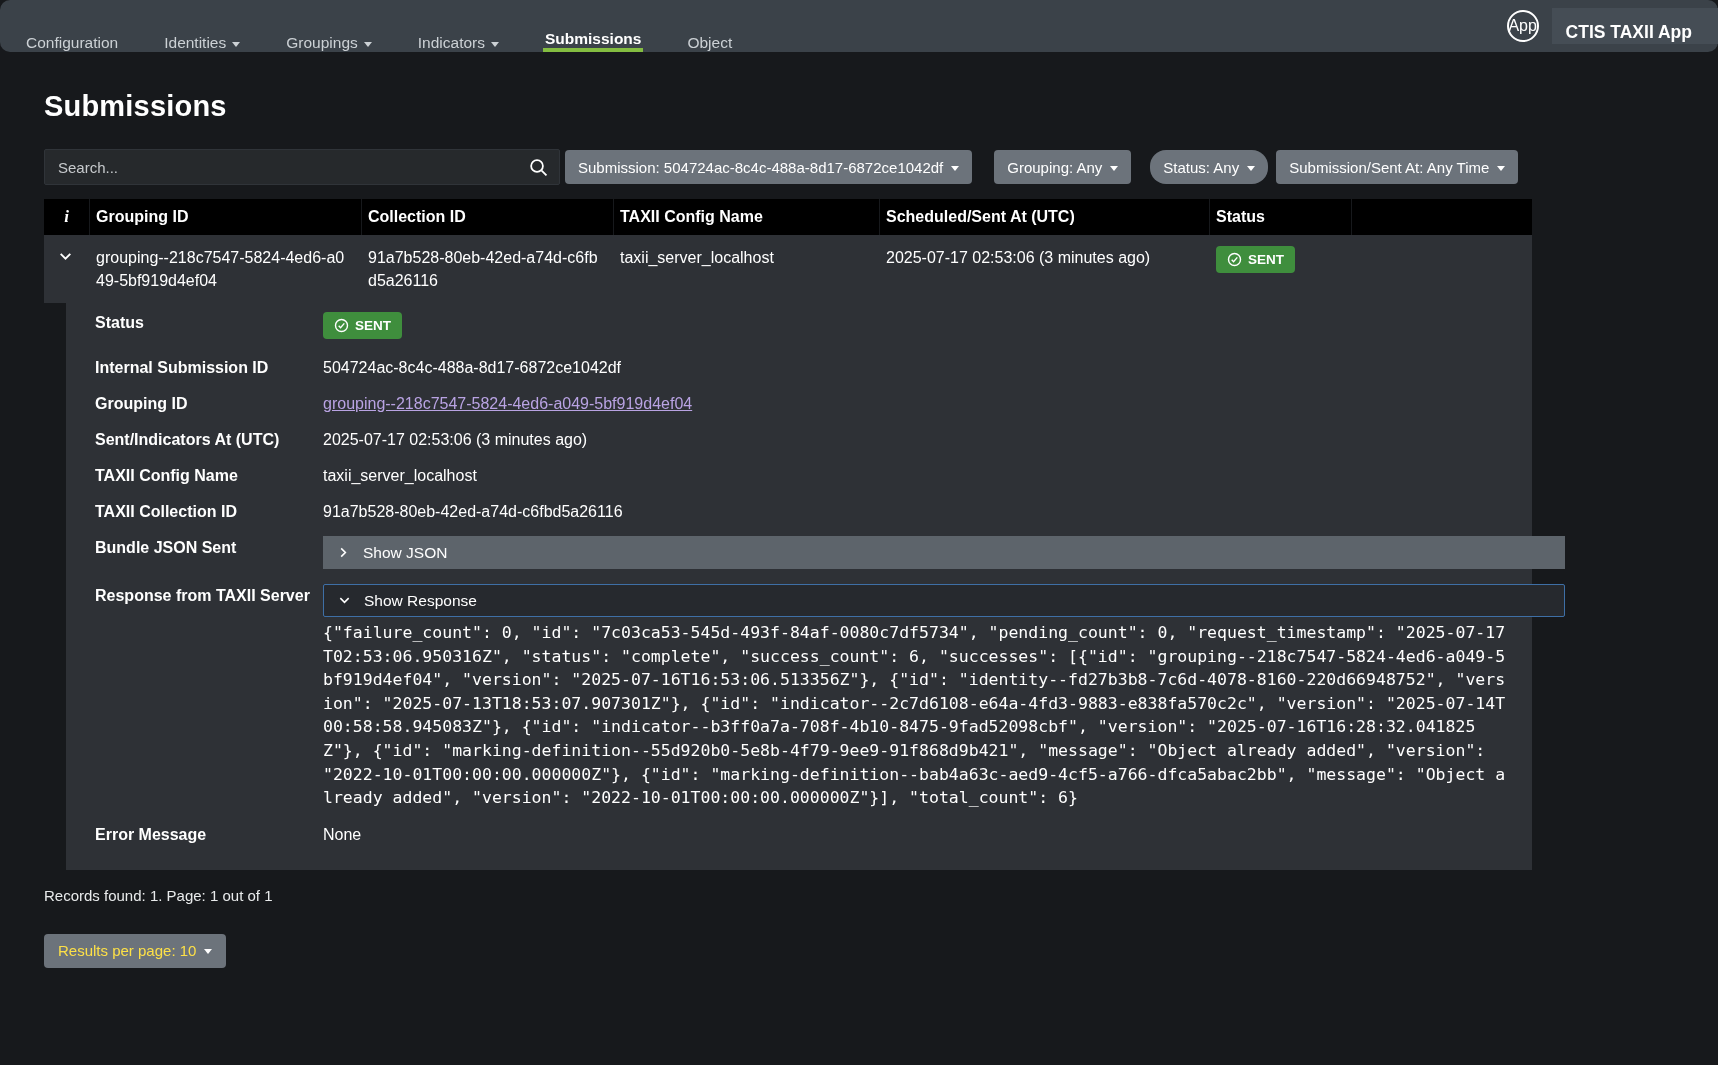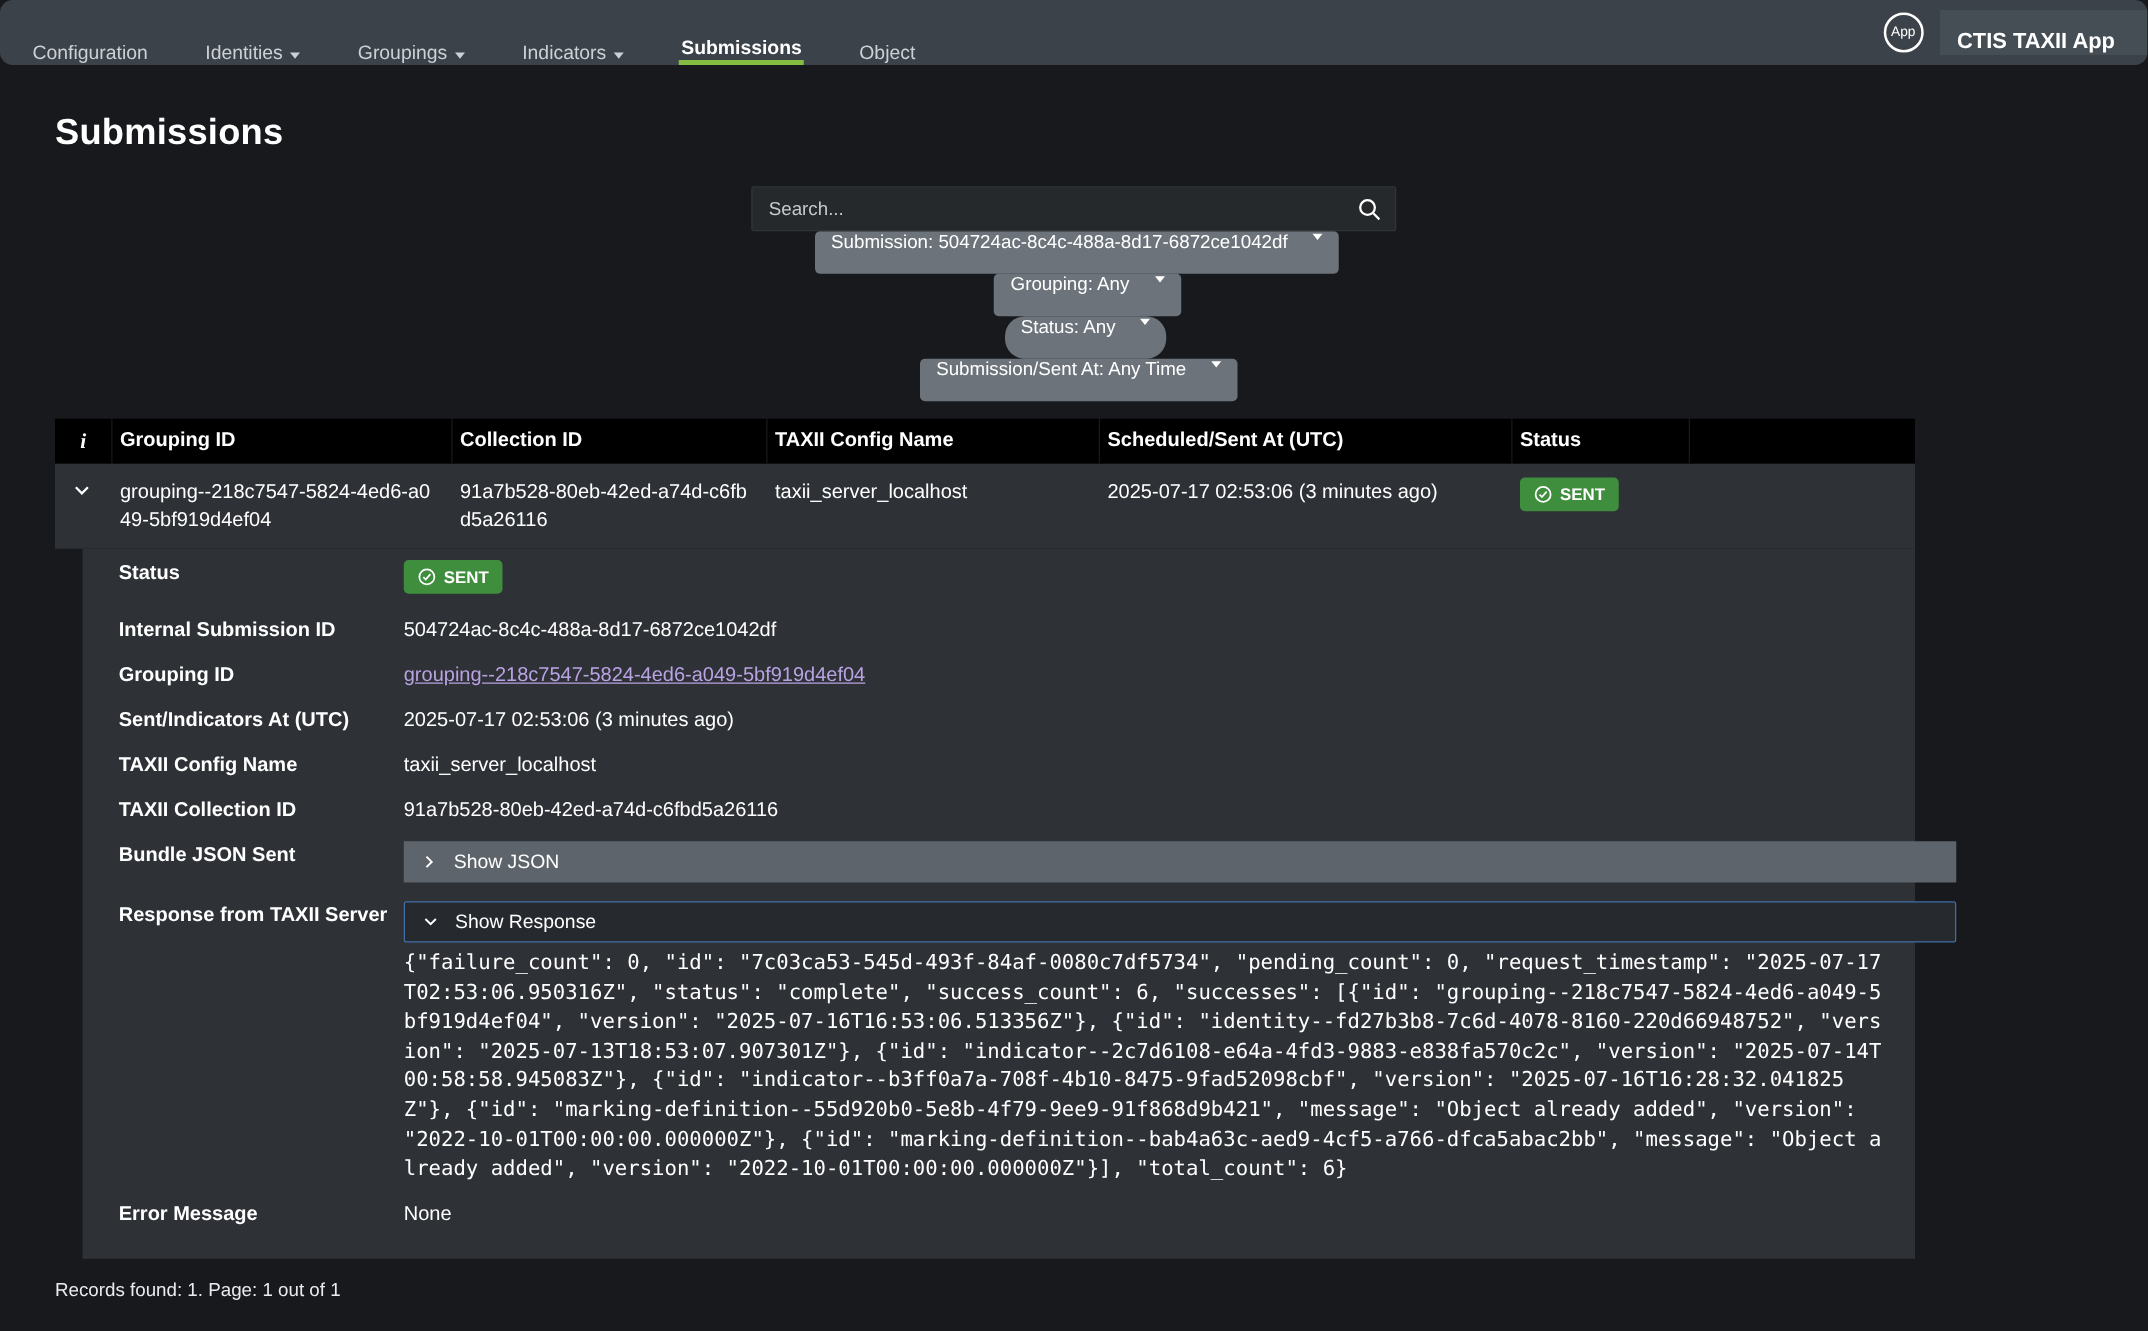--- a/index.html
+++ b/index.html
@@ -5,33 +5,33 @@
   * { margin:0; padding:0; box-sizing:border-box; }
   html,body { width:1718px; height:1065px; background:#17191c; font-family:"Liberation Sans",sans-serif; color:#fff; overflow:hidden; }
 
   
   .navbar { position:relative; height:52px; background:#3b4249; display:flex; align-items:flex-end; padding-left:24px;border-radius:10px; }
   .nav-item { display:flex; align-items:center; gap:6px; margin-right:42px; font-size:15.5px; color:#ccd1d5; cursor:pointer; padding:0 2px; }
   .nav-item.active { color:#fff; font-weight:700; border-bottom:4px solid #84bd41; padding-top:4px; }
   .caret { display:inline-block; width:0; height:0; border-left:4.5px solid transparent; border-right:4.5px solid transparent; border-top:5px solid #ccd1d5; margin-top:2px; }
   .caret.white { border-top-color:#fff; }
   .brand { position:absolute; right:0; top:0; height:52px; display:flex; align-items:center; }
-  .brand-circle { width:32px; height:32px; border:2px solid #fff; border-radius:50%; display:flex; align-items:center; justify-content:center; font-size:11px; color:#fff; margin-right:13px; }
+  .brand-circle { width:32px; height:32px; border:2px solid #fff; border-radius:50%; display:flex; align-items:center; justify-content:center; font-size:16px; color:#fff; margin-right:13px; }
   .brand-title { height:36px; display:flex; align-items:center; background:#454d55; padding:12px 26px 0 14px; font-size:17.5px; font-weight:700; color:#fff; }
 
   
   .main { padding:0 44px; }
   h1.page-title { margin-top:38px; font-size:29px; font-weight:700; letter-spacing:.2px; }
 
-  .filter-row { margin-top:26px; display:flex; align-items:center;flex-direction:column; }
+  .filter-row { margin-top:26px; display:flex; align-items:center; }
   .search-box { position:relative; width:516px; height:36px; flex:0 0 auto; }
   .search-box input { width:100%; height:100%; background:#26292c; border:1px solid #303439; border-radius:2px; color:#e8eaec; font-size:15px; padding:0 40px 0 13px; font-family:"Liberation Sans",sans-serif; outline:none; }
   .search-box input::placeholder { color:#c7cacd; }
   .search-icon { position:absolute; right:11px; top:8px; }
-  .filter-btn { height:34px; background:#6c737b; border:none; border-radius:4px; color:#fff; font-size:15px; font-family:"Liberation Sans",sans-serif; padding:0 13px; display:flex; align-items:flex-start; gap:20px; cursor:pointer; white-space:nowrap; }
+  .filter-btn { height:34px; background:#6c737b; border:none; border-radius:4px; color:#fff; font-size:15px; font-family:"Liberation Sans",sans-serif; padding:12px 13px; display:flex; align-items:center; gap:8px; cursor:pointer; white-space:nowrap; }
   .fb-1 { margin-left:5px; } .fb-2 { margin-left:22px; } .fb-3 { margin-left:19px;border-radius:16px; } .fb-4 { margin-left:8px; }
 
   
   .table { margin-top:14px; width:1488px; }
   .thead, .trow { display:grid; grid-template-columns:46px 272px 252px 266px 330px 142px 1fr; }
   .thead { background:#000; height:36px; }
   .th { display:flex; align-items:center; font-size:16px; font-weight:700; padding:0 6px; border-right:1px solid #17191c; }
   .th:last-child { border-right:none; }
   .th.info { justify-content:center; font-family:"Liberation Serif",serif; font-style:italic; font-size:17px; }
   .trow { background:#2e3136; }

